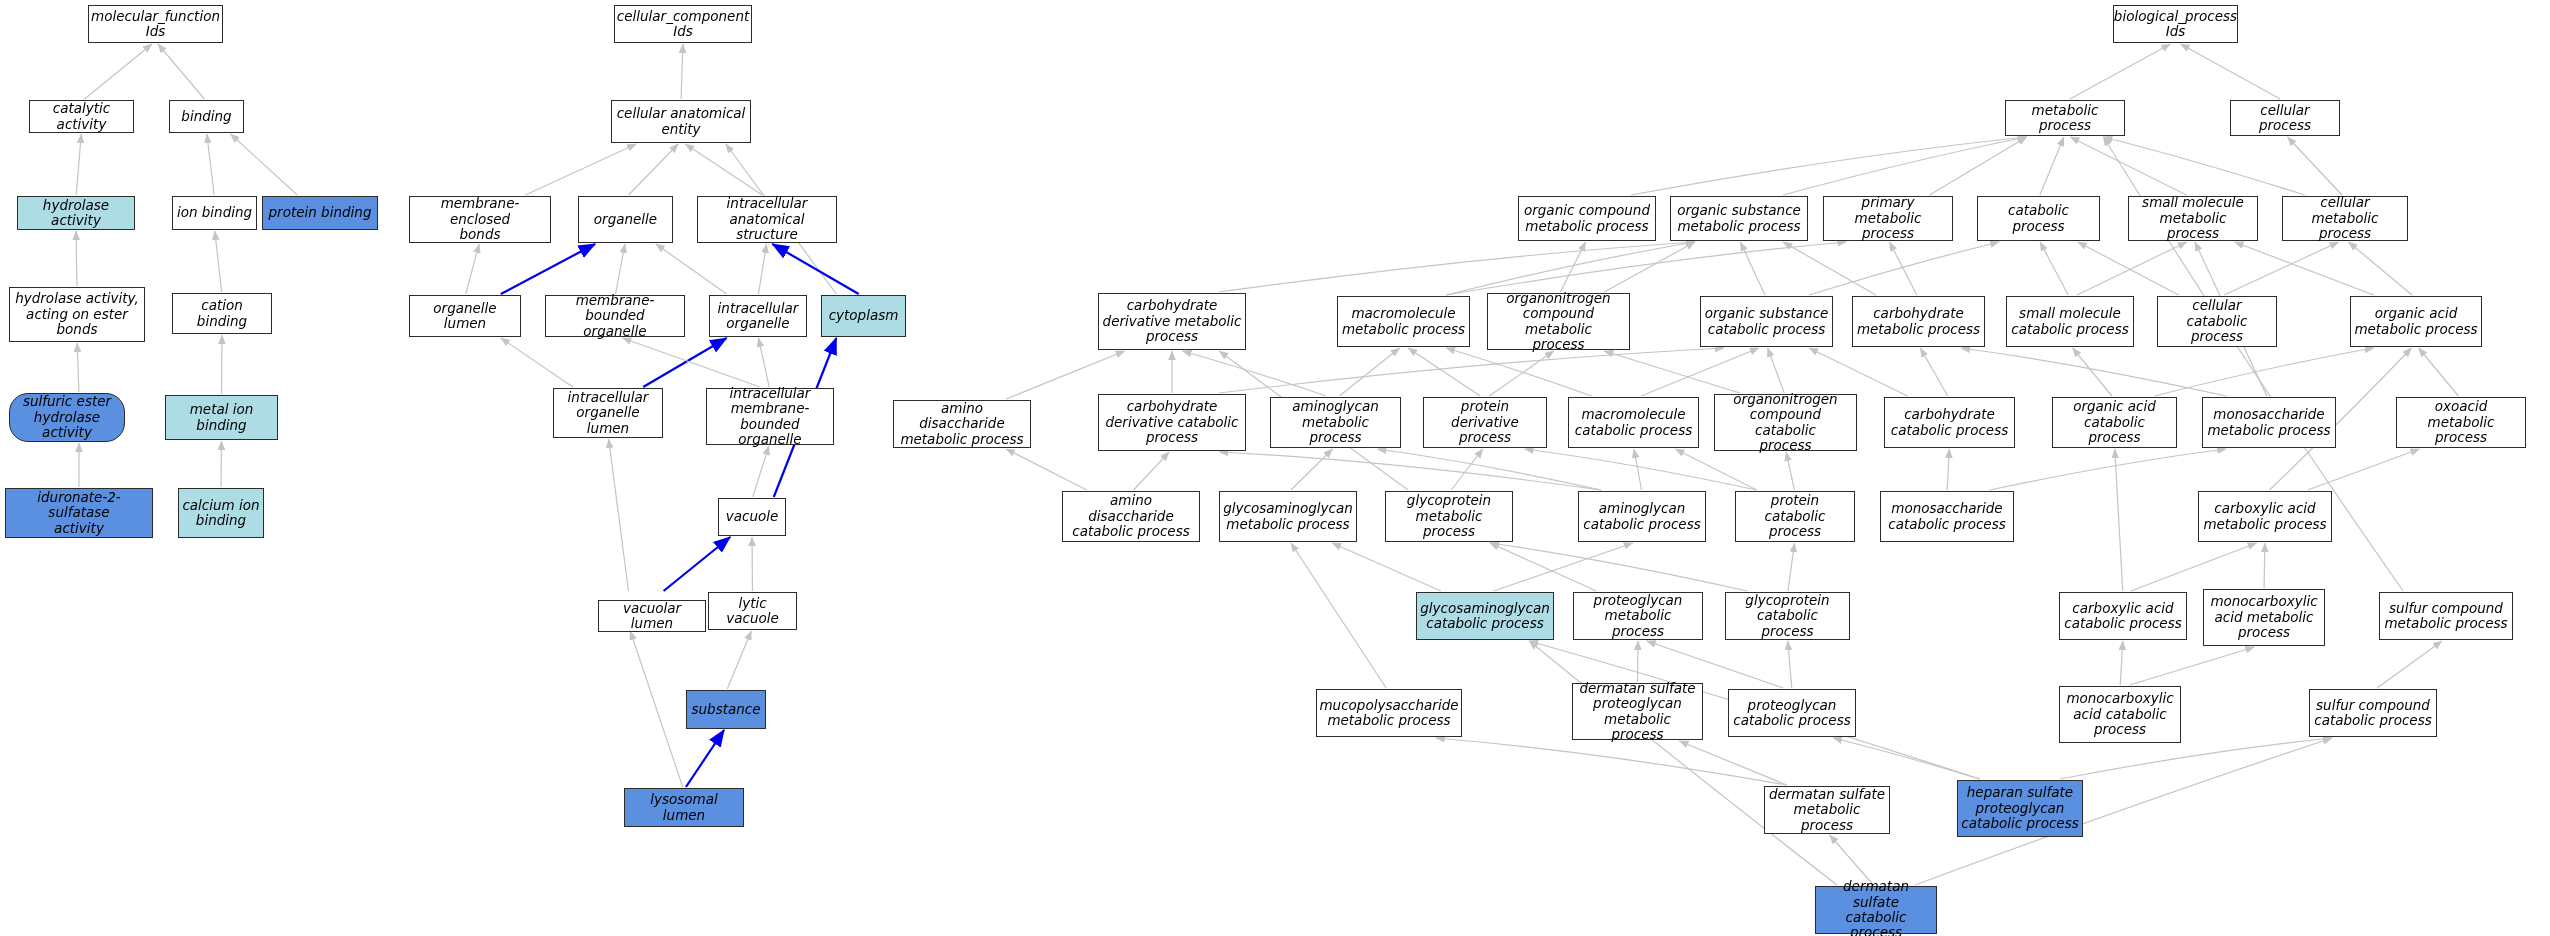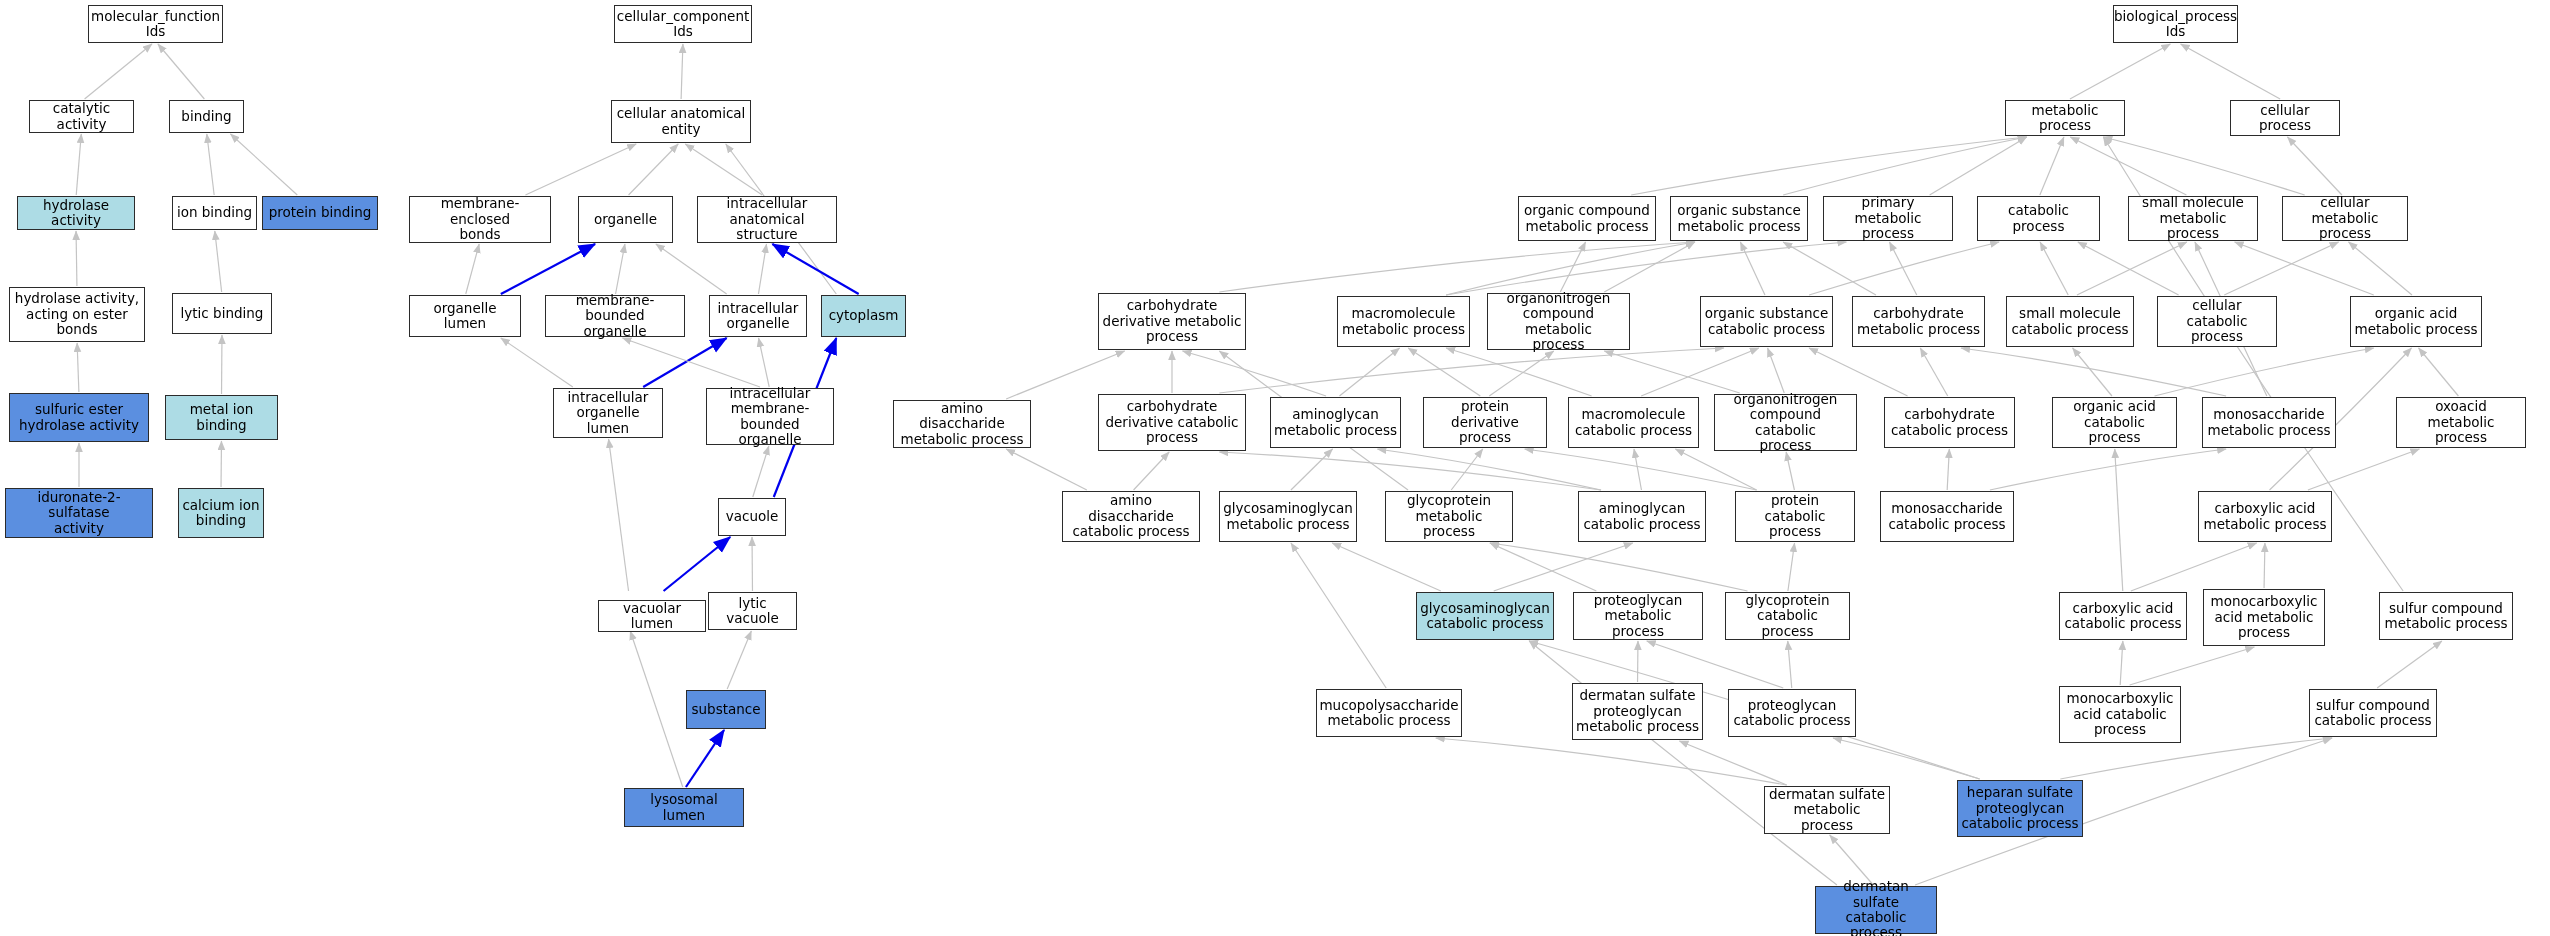--- a/index.html
+++ b/index.html
@@ -1,17 +1,17 @@
 <!DOCTYPE html>
 <html><head>
 <meta charset="utf-8">
 <style>
   html,body{margin:0;padding:0;background:#ffffff;}
   #canvas{position:relative;width:2550px;height:936px;background:#fff;
-          font-family:"DejaVu Sans","Liberation Sans",sans-serif;overflow:hidden;}
+          font-family:"DejaVu Sans","Liberation Sans",sans-serif;overflow:hidden;font-style:italic;}
   #edges{position:absolute;left:0;top:0;width:2550px;height:936px;pointer-events:none;}
   .node{position:absolute;box-sizing:border-box;border:1.6px solid #2b2b2b;background:#ffffff;
         display:flex;align-items:center;justify-content:center;text-align:center;
         font-size:13.5px;line-height:1.14;color:#000;padding:2px 3px;white-space:pre-line;}
   .node.c-white{background:#ffffff;}
   .node.c-light{background:#addce5;}
   .node.c-blue{background:#5b8fe0;}
 </style>
 </head>
 <body>
@@ -148,22 +148,22 @@
       <div class="node c-white" style="left: 88px; top: 5px; width: 135px; height: 38px;">molecular_function
 Ids</div>
       <div class="node c-white" style="left: 29px; top: 100px; width: 105px; height: 33px;">catalytic activity</div>
       <div class="node c-white" style="left: 169px; top: 100px; width: 75px; height: 33px;">binding</div>
       <div class="node c-light" style="left: 17px; top: 196px; width: 118px; height: 34px;">hydrolase activity</div>
       <div class="node c-white" style="left: 172px; top: 196px; width: 85px; height: 34px;">ion binding</div>
       <div class="node c-blue" style="left: 262px; top: 196px; width: 116px; height: 34px;">protein binding</div>
       <div class="node c-white" style="left: 9px; top: 287px; width: 136px; height: 55px;">hydrolase activity,
 acting on ester
 bonds</div>
-      <div class="node c-white" style="left: 172px; top: 293px; width: 100px; height: 41px;">lytic binding</div>
-      <div class="node c-blue" style="left: 9px; top: 393px; width: 140px; height: 49px;">sulfuric ester
+      <div class="node c-white" style="left: 172px; top: 293px; width: 100px; height: 41px;">cation binding</div>
+      <div class="node c-blue" style="left: 9px; top: 393px; width: 116px; height: 49px; border-radius: 19px;">sulfuric ester
 hydrolase activity</div>
       <div class="node c-light" style="left: 165px; top: 395px; width: 113px; height: 45px;">metal ion binding</div>
       <div class="node c-blue" style="left: 5px; top: 488px; width: 148px; height: 50px;">iduronate-2-sulfatase
 activity</div>
       <div class="node c-light" style="left: 178px; top: 488px; width: 86px; height: 50px;">calcium ion
 binding</div>
       <div class="node c-white" style="left: 614px; top: 5px; width: 138px; height: 38px;">cellular_component
 Ids</div>
       <div class="node c-white" style="left: 611px; top: 100px; width: 140px; height: 43px;">cellular anatomical
 entity</div>

